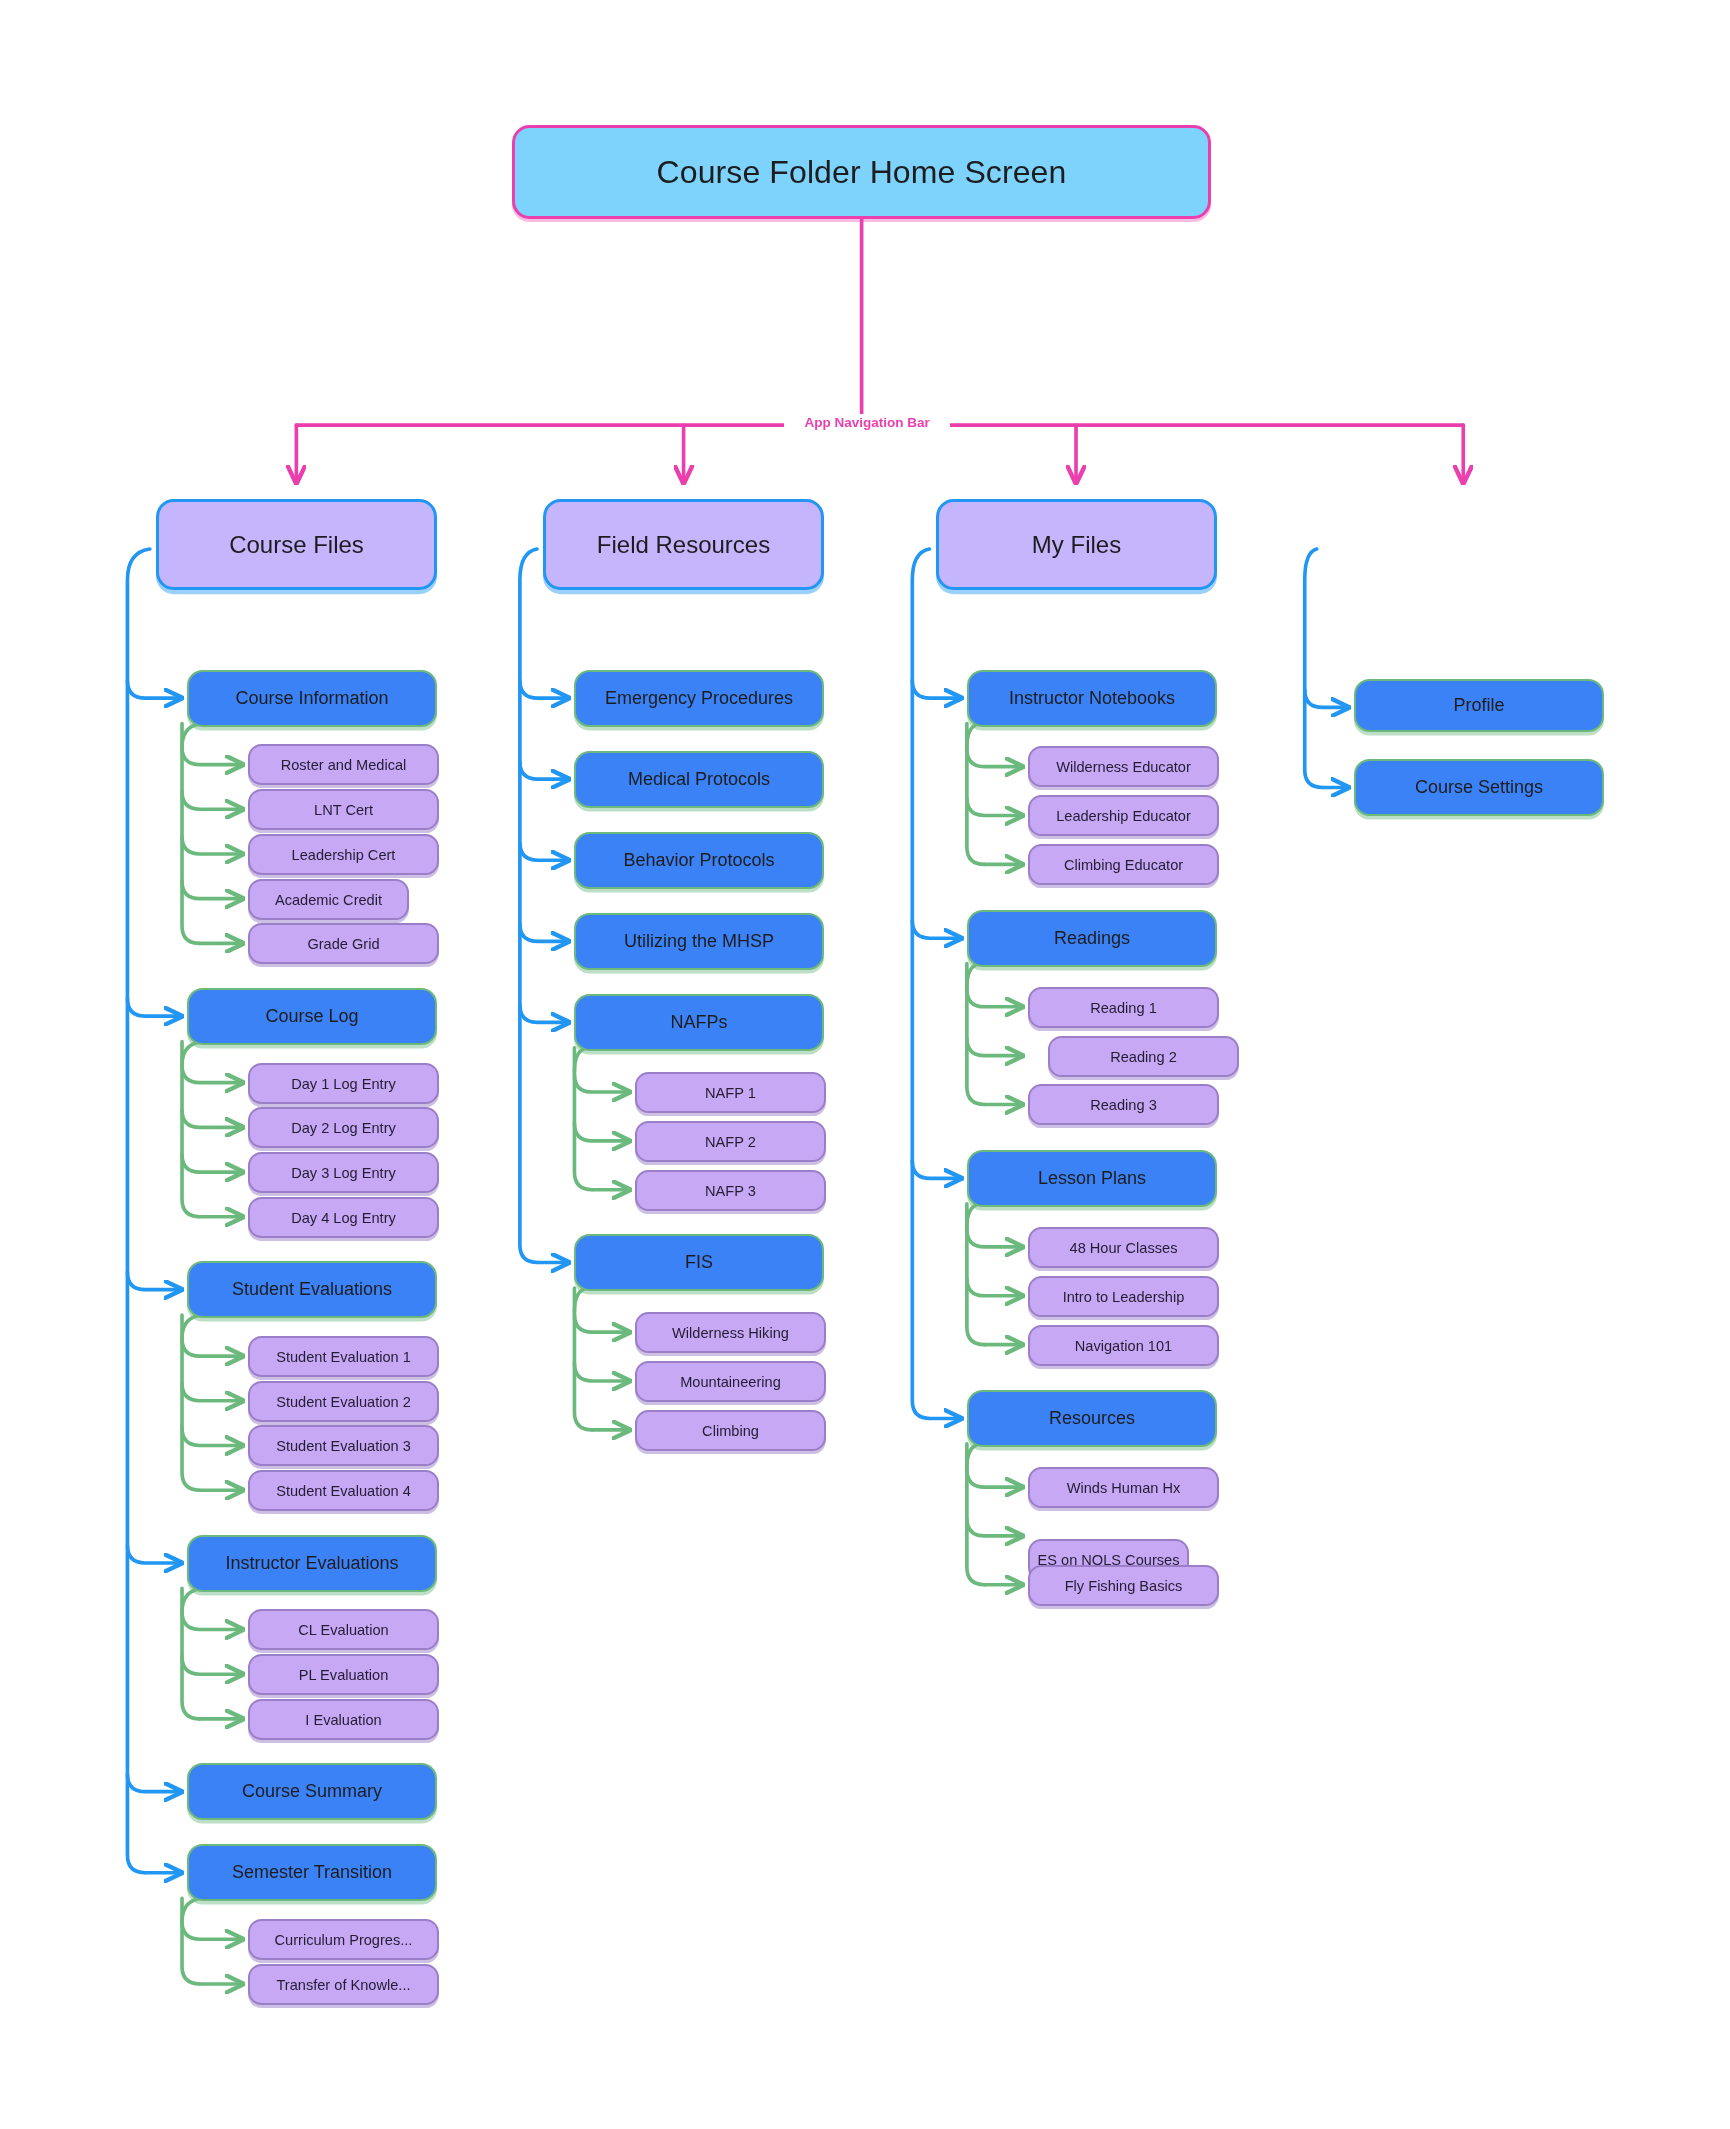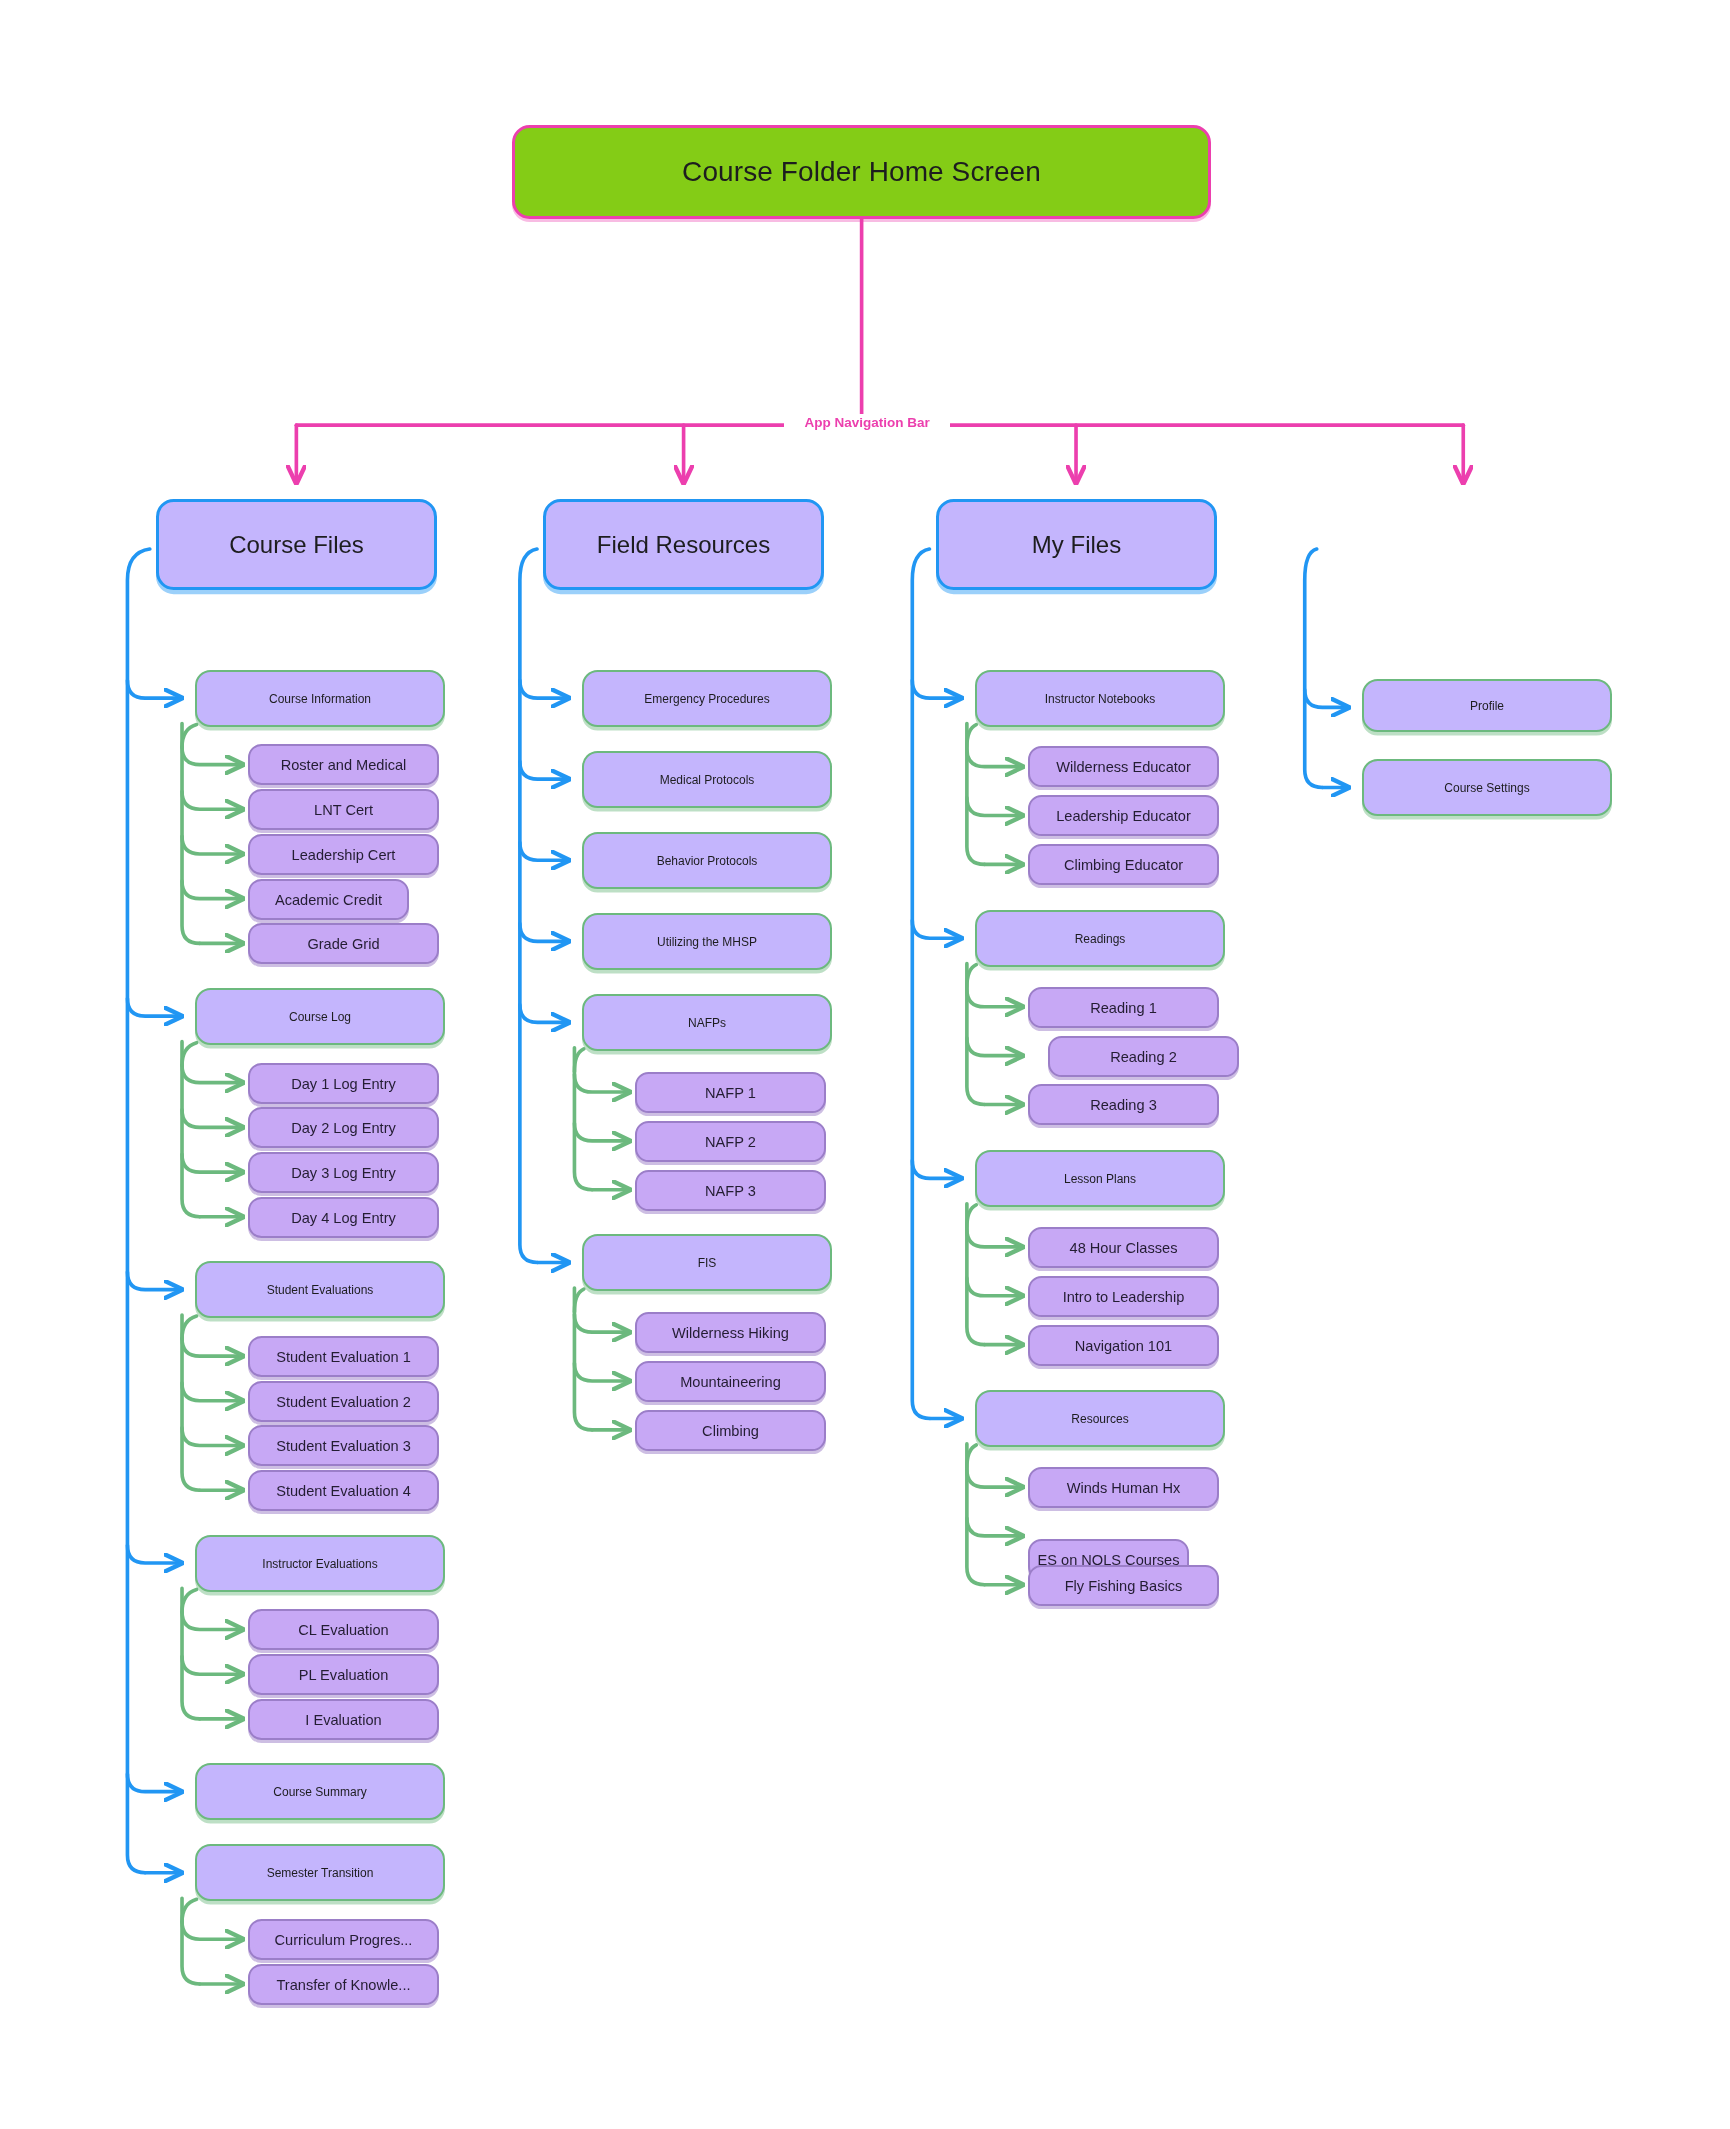--- a/index.html
+++ b/index.html
@@ -14,40 +14,39 @@
   .node{
     position:absolute;box-sizing:border-box;
     display:flex;align-items:center;justify-content:center;
     text-align:center;white-space:nowrap;
     color:#1d1d1f;
     border-style:solid;
   }
 
   
   .n-root{
-    background:#84cc16;border-color:#ec3fae;border-width:3.1px;
-    border-radius:17.7px;font-size:28px;letter-spacing:0.1px;
+    background:#7dd3fc;border-color:#ec3fae;border-width:3.1px;
+    border-radius:17.7px;font-size:32px;letter-spacing:0.1px;
     box-shadow:0 3.1px 0 rgba(236,63,174,.35);
     text-align:right;
   }
 
   
   .n-blue{
     background:#c4b5fd;border-color:#2196f3;border-width:3.1px;
     border-radius:17.7px;font-size:24px;
     box-shadow:0 4.2px 0 rgba(33,150,243,.45);
     align-items:center;
   }
 
   
   .n-green{
-    background:#c4b5fd;border-color:#6cb97e;border-width:2.6px;
-    border-radius:15.6px;font-size:12px;
+    background:#3b82f6;border-color:#6cb97e;border-width:2.6px;
+    border-radius:15.6px;font-size:18px;
     box-shadow:0 3.6px 0 rgba(108,185,126,.45);
-    margin-left:8px;
   }
 
   
   .n-purple{
     background:#c7a8f5;border-color:#9b7ec8;border-width:2.6px;
     border-radius:13.5px;font-size:14.6px;color:#241d33;
     box-shadow:0 3.1px 0 rgba(155,126,200,.5);
   }
 
   .edge-label{

